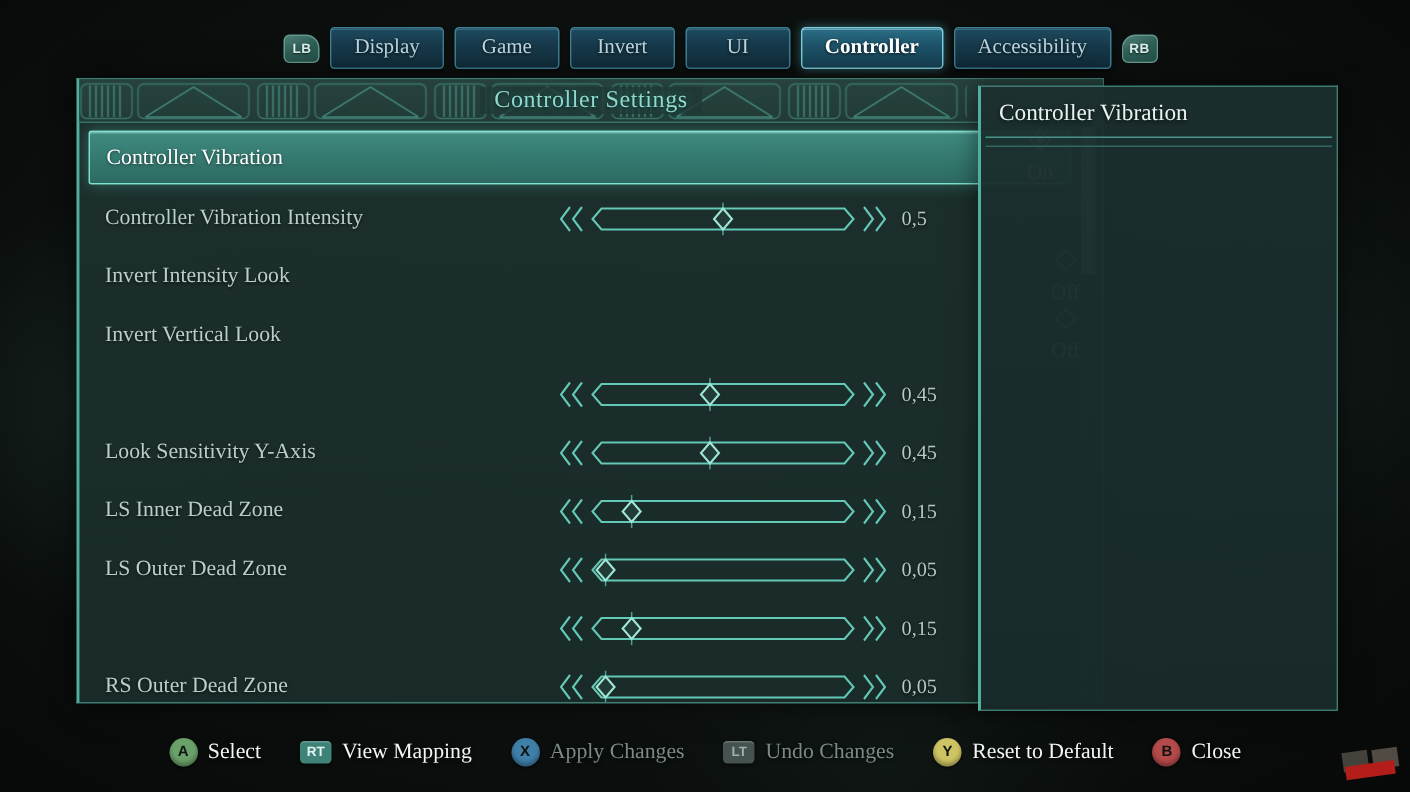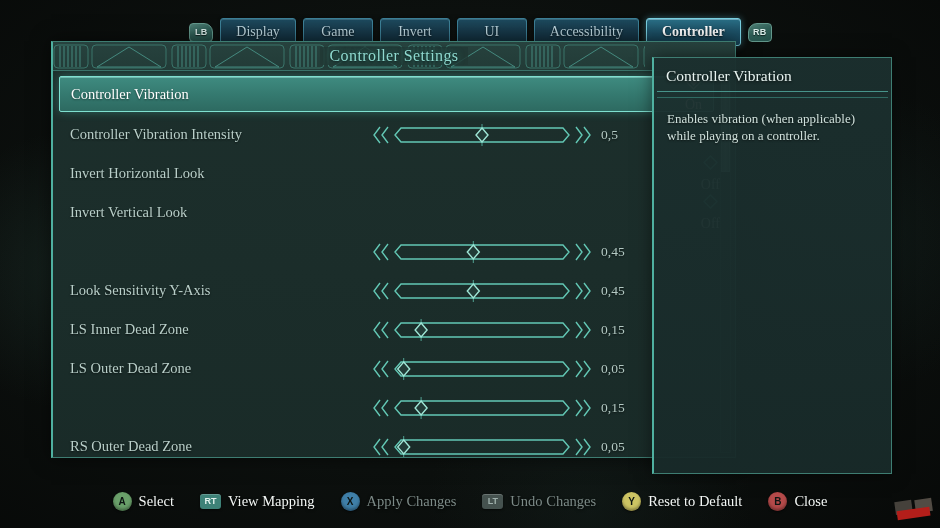--- a/index.html
+++ b/index.html
@@ -62,21 +62,21 @@
   .tab.active {
     background: linear-gradient(180deg, #2a6f86 0%, #1d5268 45%, #164255 100%);
     border-color: #79cfe0;
     color: #ffffff;
     font-weight: bold;
     box-shadow: inset 0 1px 0 rgba(190,240,255,.45), 0 0 7px rgba(90,190,215,.45);
   }
 
   
   #panel {
-    position: absolute; left: 51px; top: 41px;
+    position: absolute; left: 51px; top: 52px;
     width: 685px; height: 417px;
     background: linear-gradient(180deg, rgba(29,48,45,.97) 0%, rgba(26,44,41,.97) 100%);
     border: 1px solid #3e7d72;
     border-left: 2px solid #4fb0a0;
     box-shadow: 0 0 18px rgba(0,0,0,.55);
     text-align: right;
   }
   
   #panel-head {
     position: relative; height: 29px; width: 100%;
@@ -237,22 +237,22 @@
   <div class="amb b"></div>
   <div class="amb c"></div>
 
   <div id="tabbar">
     <div class="bumper lb">LB</div>
     <div id="tabs-host" style="display:flex;gap:7px;justify-content:center;">
         <div class="tab">Display</div>
         <div class="tab">Game</div>
         <div class="tab">Invert</div>
         <div class="tab">UI</div>
+        <div class="tab active">Controller</div>
         <div class="tab">Accessibility</div>
-        <div class="tab active">Controller</div>
       </div>
     <div class="bumper rb">RB</div>
   </div>
 
   <div id="panel">
 
     <div id="panel-head">
       <svg class="deco" width="592" height="29" viewBox="0 0 592 29" preserveAspectRatio="none">
         <defs>
           <pattern id="orn" x="0" y="0" width="118" height="29" patternUnits="userSpaceOnUse">
@@ -304,21 +304,21 @@
       <path d="M203 3 L209 11 L203 19"></path>
       <path d="M28 4 L190 4 L196 11 L190 18 L28 18 L22 11 Z"></path>
     </g>
     <line x1="109" y1="0" x2="109" y2="22" stroke="#63c8b5" stroke-width="1" opacity=".75"></line>
     <path d="M109 4 L115 11 L109 18 L103 11 Z" fill="#223b37" stroke="#9fe6d6" stroke-width="1.4"></path>
   </svg>
             </span>
             <span class="val">0,5</span>
           </div>
           <div class="row">
-            <span class="label">Invert Horizontal Look</span>
+            <span class="label">Invert Intensity Look</span>
             <span class="spacer"></span>
             <span class="toggle-val">
               <span>
                 <svg width="15" height="15" viewBox="0 0 15 15" class="dia">
                   <path d="M7.5 1 L14 7.5 L7.5 14 L1 7.5 Z" fill="none" stroke="#4fb0a0" stroke-width="1.3"></path>
                 </svg>
               </span>
               <span>Off</span>
             </span>
           </div>
@@ -445,21 +445,20 @@
         <div id="scroll-thumb" style="height: 26%;"></div>
       </div>
     </div>
   </div>
 
   <div id="desc">
     <div id="desc-title">Controller Vibration</div>
     <div id="desc-div">
       
     </div>
-    <div id="desc-body">Enables vibration (when applicable) while playing on a controller.</div>
   </div>
 
   <div id="hints">
       <div class="hint">
         <div class="btn-round" style="background: rgb(106, 160, 106); color: rgb(13, 20, 18);">A</div>
         <span class="txt">Select</span>
       </div>
       <div class="hint">
         <div class="btn-pad" style="background: rgb(62, 130, 120); color: rgb(226, 242, 238);">RT</div>
         <span class="txt">View Mapping</span>

